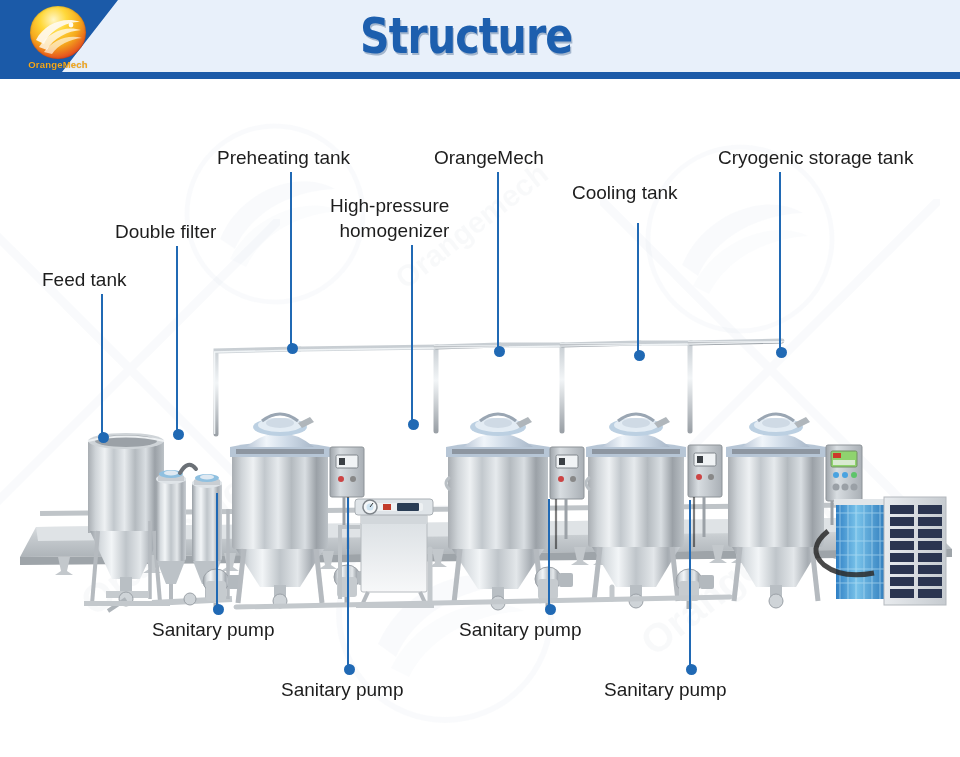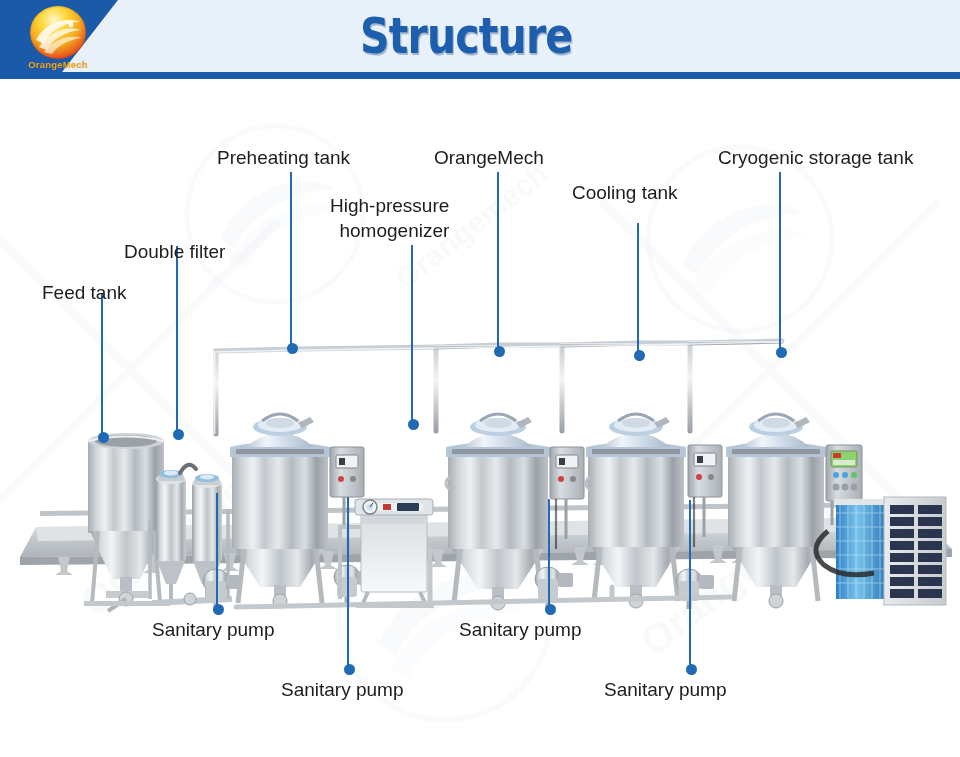--- a/index.html
+++ b/index.html
@@ -469,22 +469,22 @@
       <div class="dot" style="left: 217px; top: 524.5px; background: rgb(32, 105, 180);"></div>
       <div class="leader" style="left: 347px; top: 419px; height: 171px; background: rgb(32, 105, 180);"></div>
       <div class="dot" style="left: 348px; top: 584.5px; background: rgb(32, 105, 180);"></div>
       <div class="leader" style="left: 548px; top: 420px; height: 110px; background: rgb(32, 105, 180);"></div>
       <div class="dot" style="left: 549px; top: 524.5px; background: rgb(32, 105, 180);"></div>
       <div class="leader" style="left: 689px; top: 421px; height: 169px; background: rgb(32, 105, 180);"></div>
       <div class="dot" style="left: 690px; top: 584.5px; background: rgb(32, 105, 180);"></div>
     </div>
 
   <div id="labels">
-      <div class="lbl" style="left: 42px; top: 188px; margin-top: 13px;">Feed tank</div>
-      <div class="lbl" style="left: 124px; top: 140px; margin-top: 20px;">Double filter</div>
+      <div class="lbl" style="left: 42px; top: 188px;">Feed tank</div>
+      <div class="lbl" style="left: 115px; top: 140px;">Double filter</div>
       <div class="lbl" style="left: 217px; top: 66px;">Preheating tank</div>
       <div class="lbl" style="left: 330px; top: 114px; text-align: right;">High-pressure
 homogenizer</div>
       <div class="lbl" style="left: 434px; top: 66px;">OrangeMech</div>
       <div class="lbl" style="left: 572px; top: 101px;">Cooling tank</div>
       <div class="lbl" style="left: 674px; top: 66px; margin-left: 44px;">Cryogenic storage tank</div>
       <div class="lbl" style="left: 152px; top: 538px;">Sanitary pump</div>
       <div class="lbl" style="left: 281px; top: 598px;">Sanitary pump</div>
       <div class="lbl" style="left: 459px; top: 538px;">Sanitary pump</div>
       <div class="lbl" style="left: 604px; top: 598px;">Sanitary pump</div>

